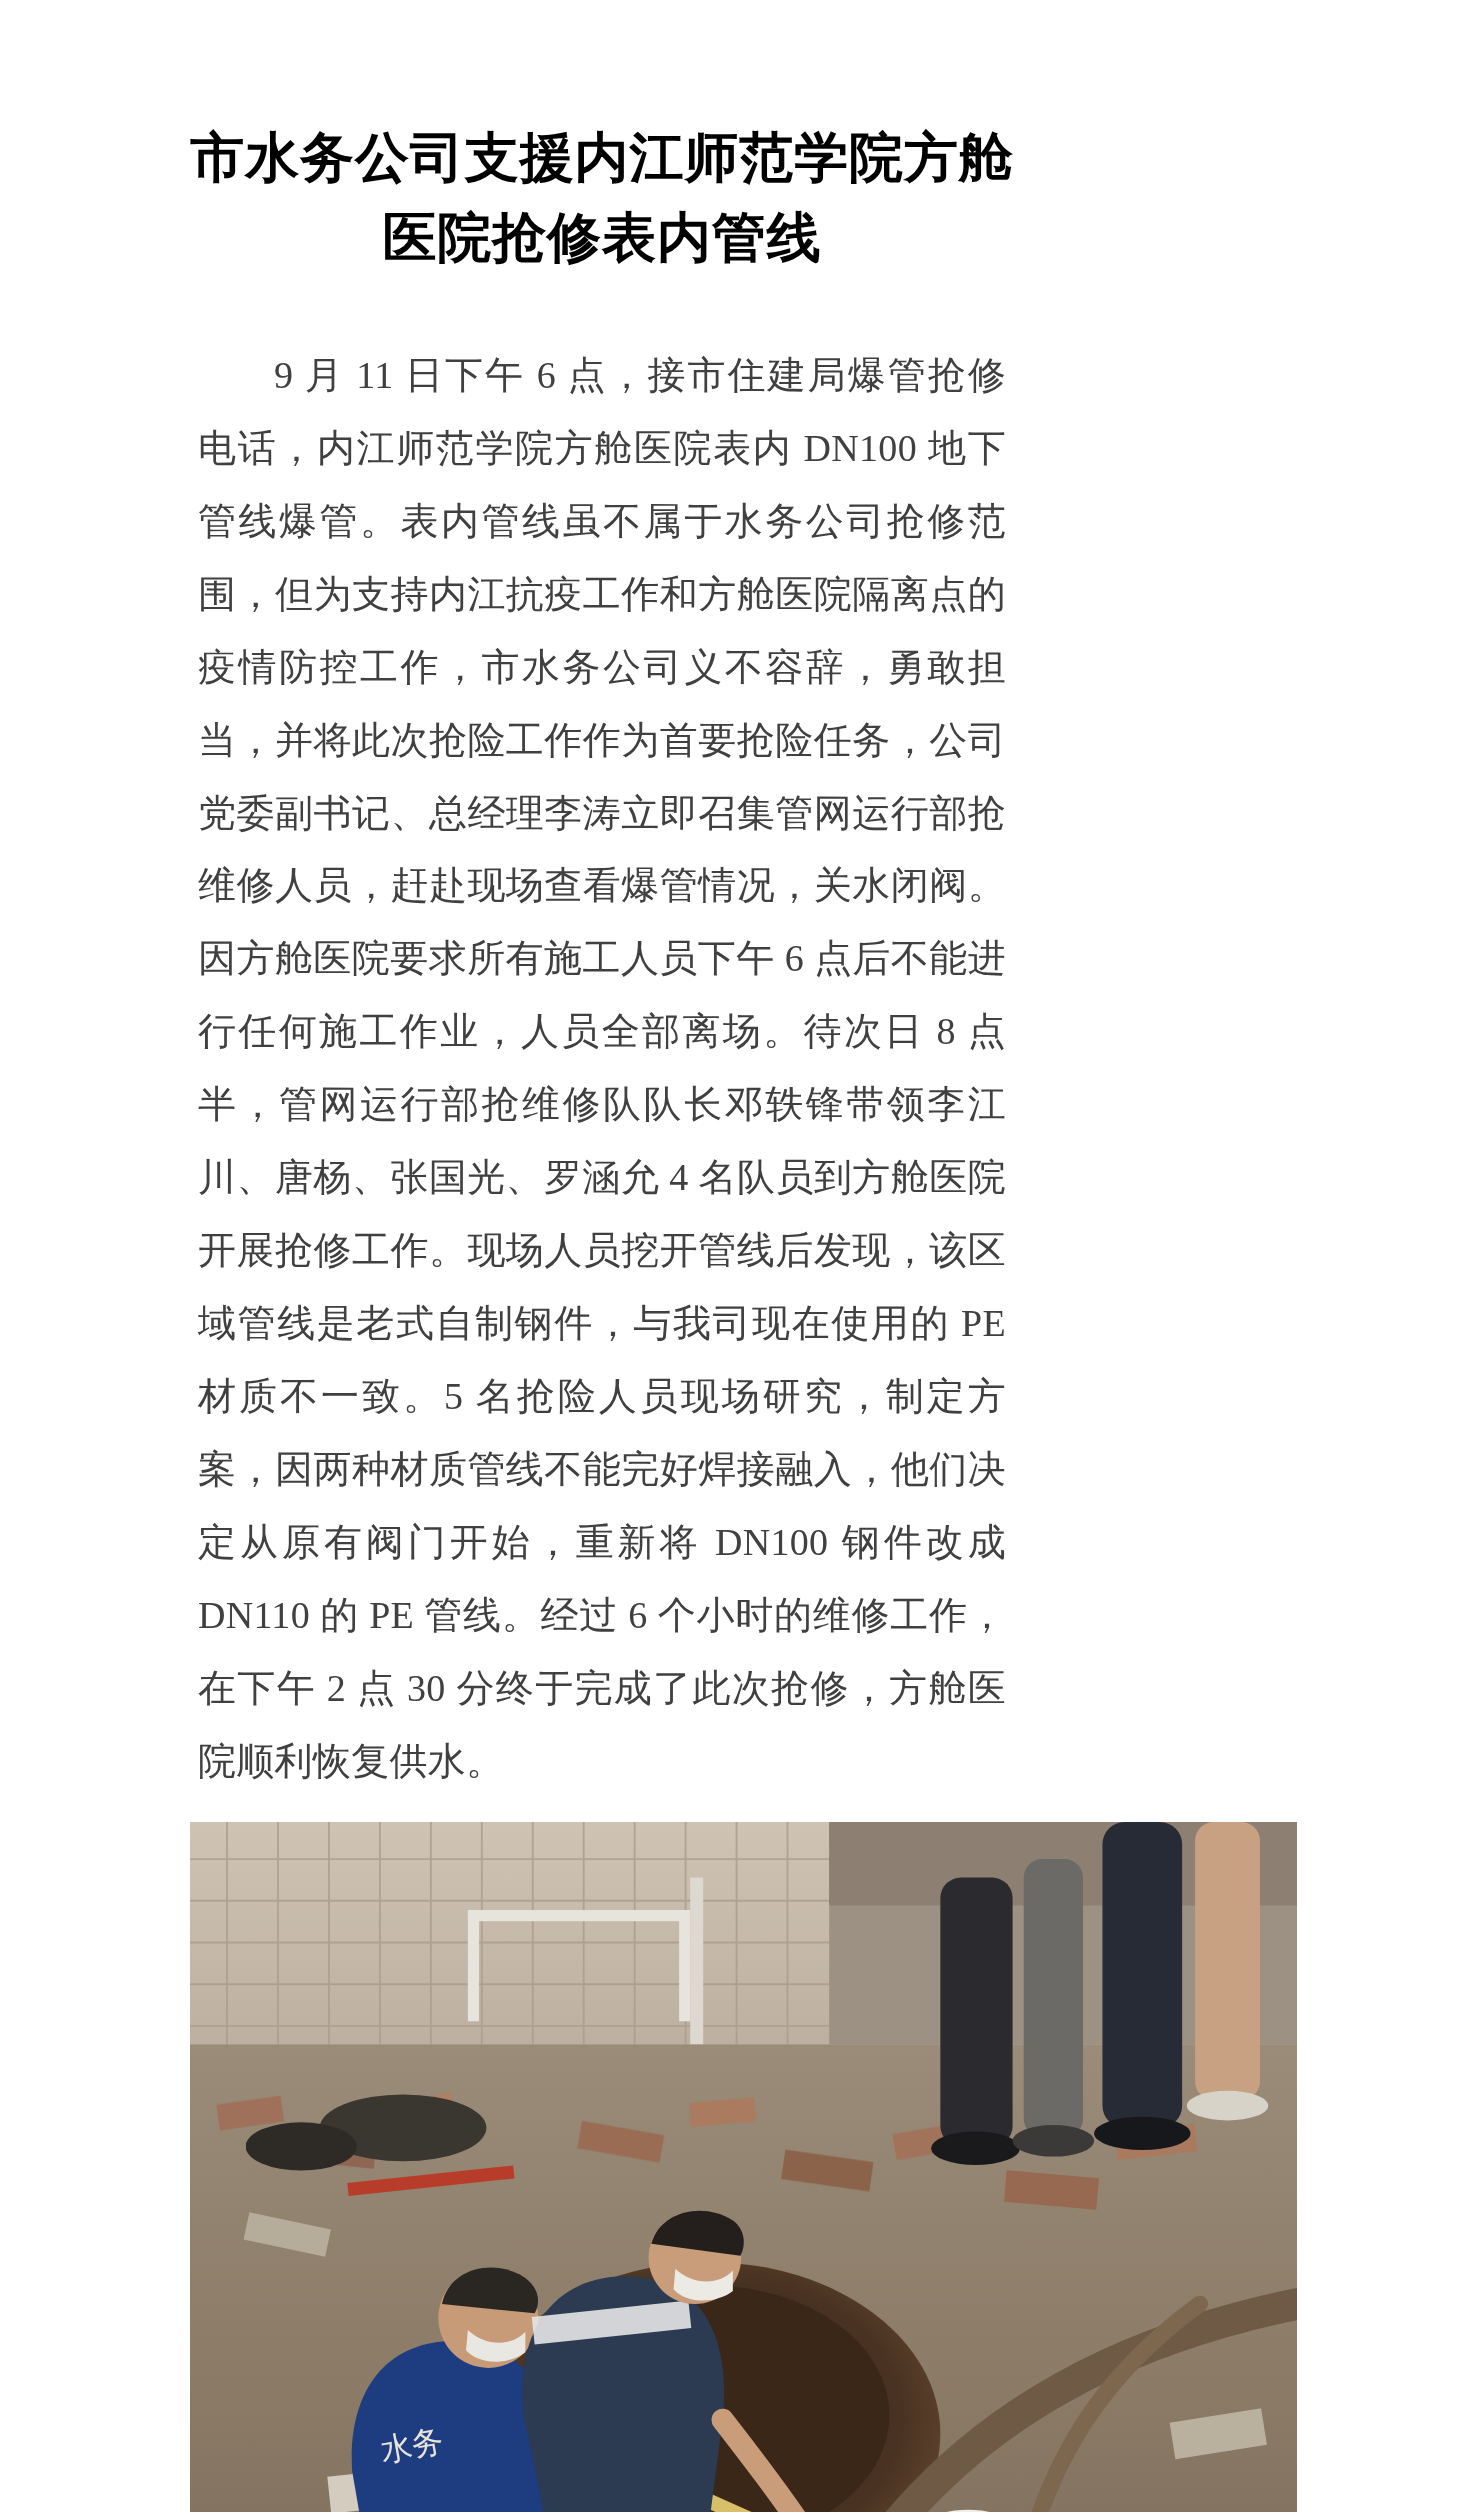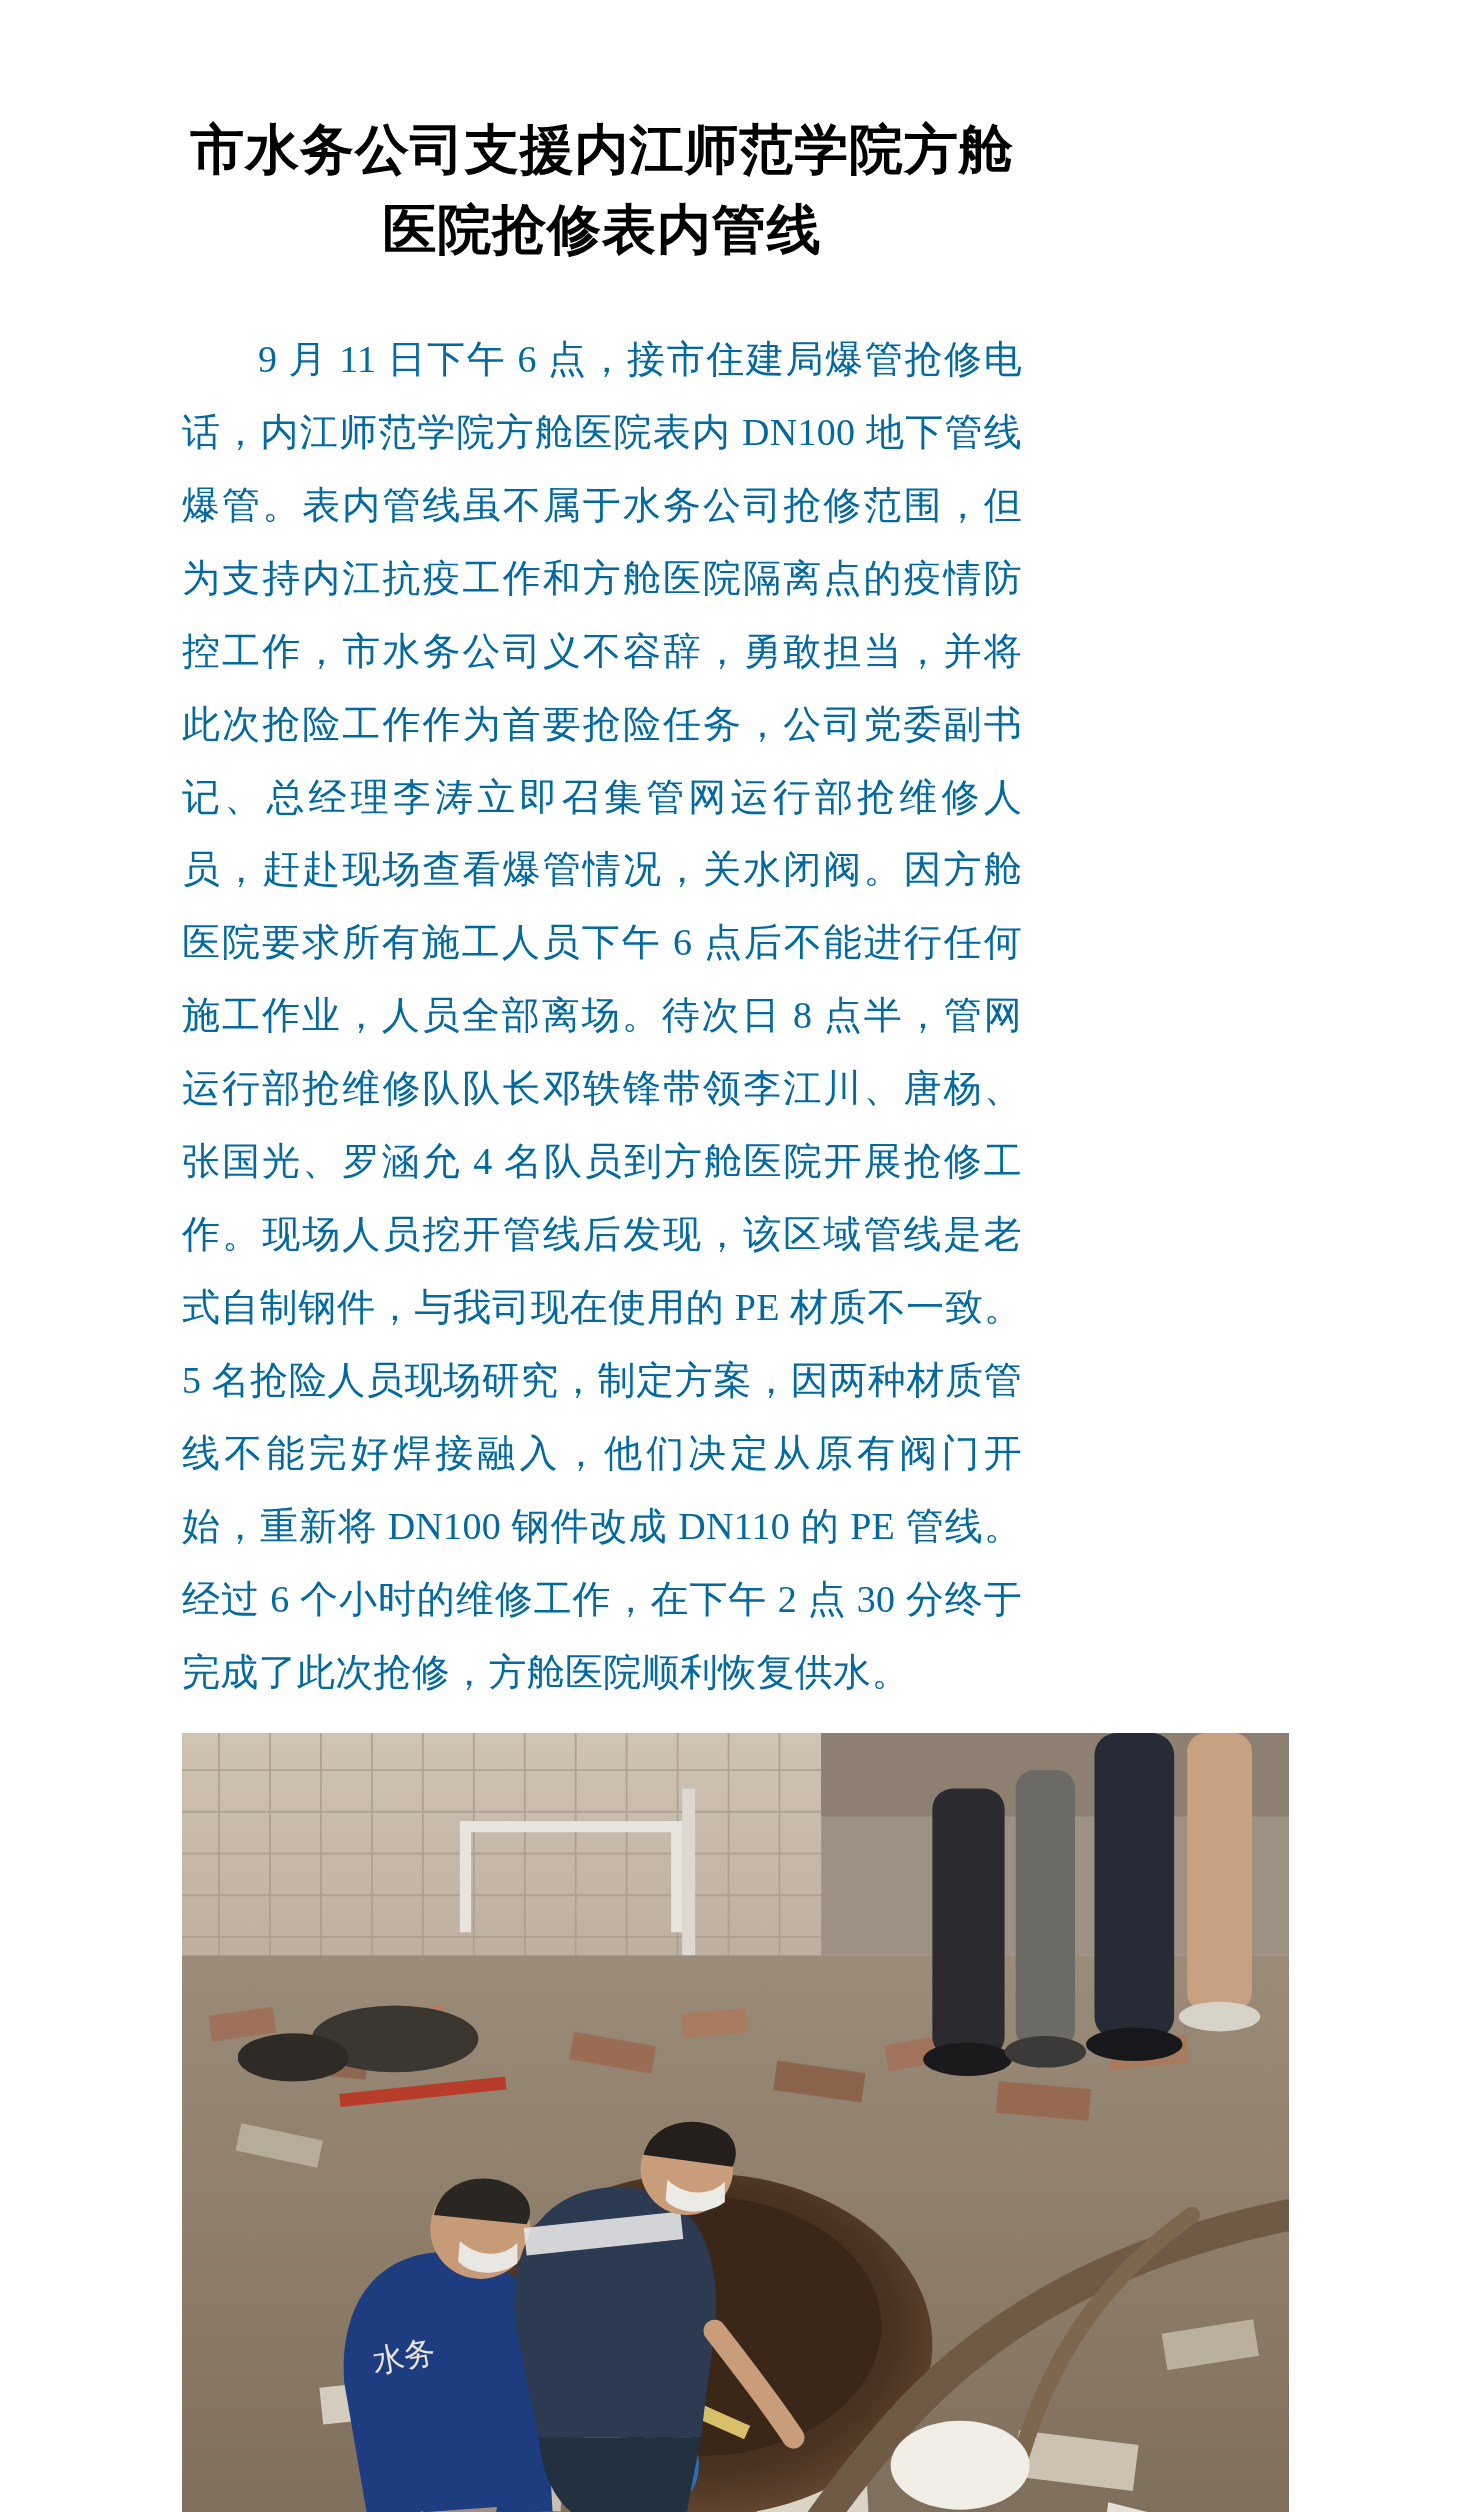--- a/index.html
+++ b/index.html
@@ -12,21 +12,21 @@
     height: 2512px;
     font-family: "Liberation Serif", "DejaVu Serif", serif;
     color: #1a1a1a;
     overflow: hidden;
   }
   .page {
     position: relative;
     width: 1204px;
     height: 2512px;
     box-sizing: border-box;
-    padding: 0;
+    padding: 8px;
   }
   .doc-title {
     margin: 0;
     padding: 111px 167px 0 167px;
     text-align: center;
     font-size: 54px;
     font-weight: bold;
     line-height: 1.48;
     letter-spacing: 0.9px;
     font-family: "Liberation Serif", "DejaVu Serif", serif;
@@ -35,23 +35,23 @@
   }
   .body-wrap {
     padding: 52px 182px 0 182px;
   }
   .body-text {
     font-size: 38px;
     line-height: 1.92;
     text-align: justify;
     text-align-last: left;
     text-indent: 76px;
-    color: #0369a1;
+    color: #404040;
     letter-spacing: 0.3px;
-    margin: 0;
+    margin: 8px;
   }
   .photo-area {
     margin: 24px 182px 0 182px;
     width: 1107px;
     height: 862px;
     position: relative;
     overflow: hidden;
     background: #8d8374;
   }
   .photo-area svg {

